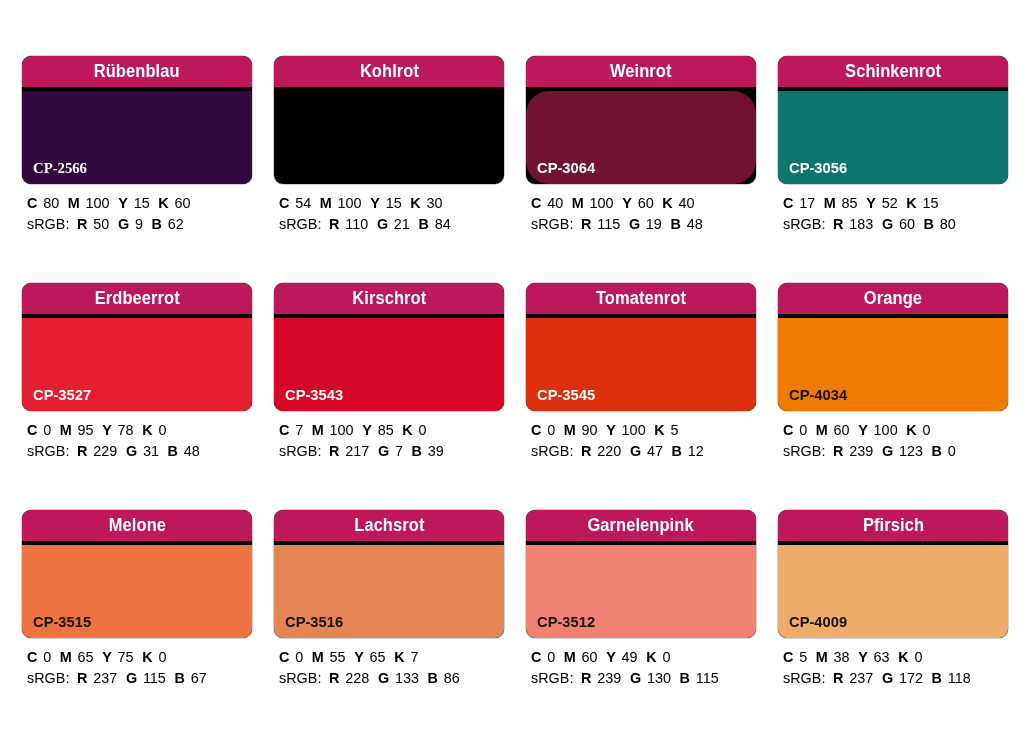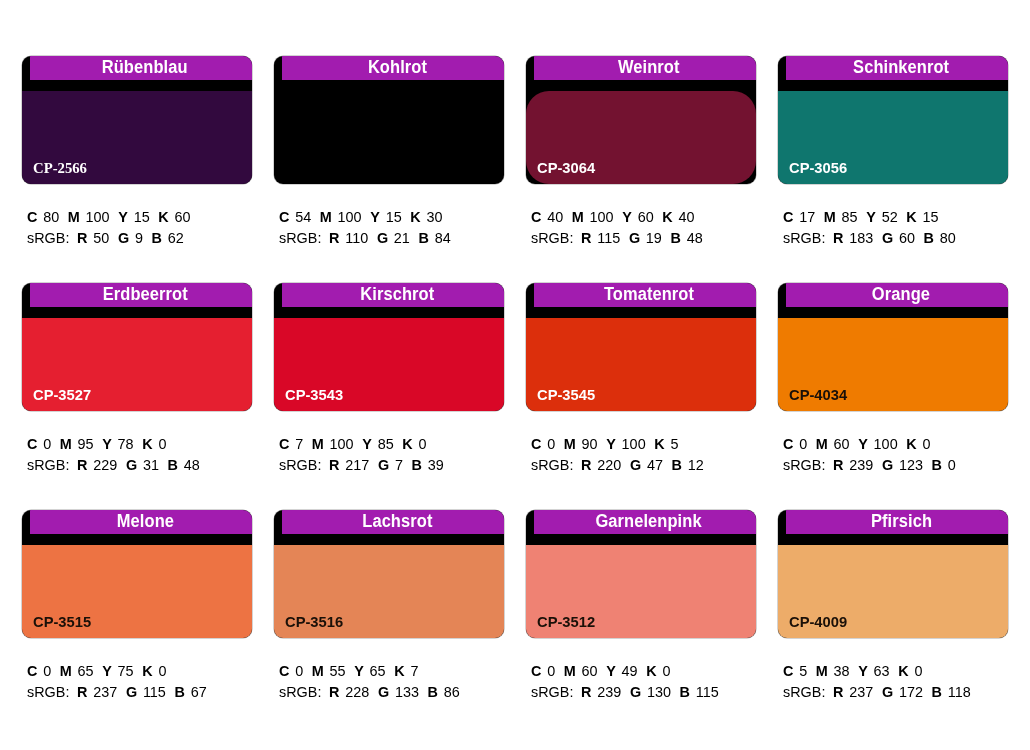--- a/index.html
+++ b/index.html
@@ -44,24 +44,24 @@
     height: 128px;
     border-radius: 9px;
     overflow: hidden;
     background: #000000;
     box-shadow: 0 0 0 0.5px rgba(0,0,0,0.35);
   }
 
   .chip-header {
     position: absolute;
     top: 0;
-    left: 8px;
+    left: 0;
     width: 100%;
-    height: 24px;
-    background: #a21caf;
+    height: 31px;
+    background: #be185d;
     display: flex;
     align-items: center;
     justify-content: center;
   }
 
   .chip-title {
     color: #ffffff;
     font-size: 17.5px;
     font-weight: bold;
     letter-spacing: 0.1px;
@@ -86,21 +86,21 @@
     font-weight: bold;
     line-height: 1;
     white-space: nowrap;
     transform: scaleX(0.95);
     transform-origin: left bottom;
   }
   .chip-code.light { color: #ffffff; }
   .chip-code.dark  { color: #1a1008; }
 
   .specs {
-    margin-top: 22px;
+    margin-top: 8px;
     padding-left: 5px;
     color: #000000;
   }
 
   .spec-line {
     font-size: 15px;
     line-height: 21px;
     white-space: nowrap;
     transform: scaleX(0.96);
     transform-origin: left center;

